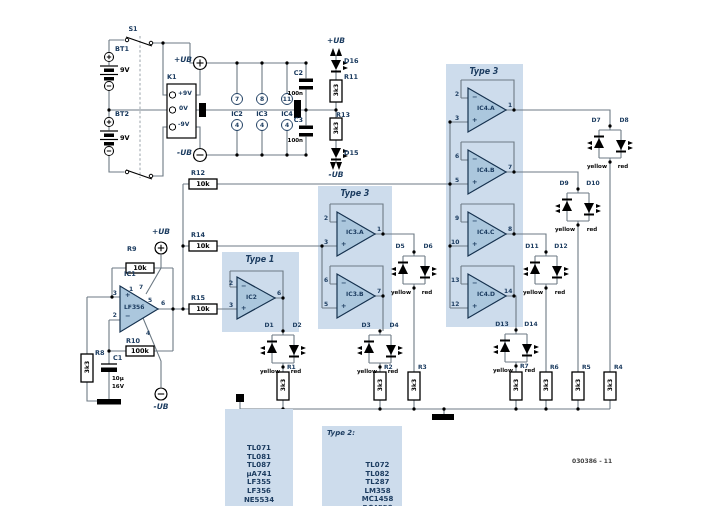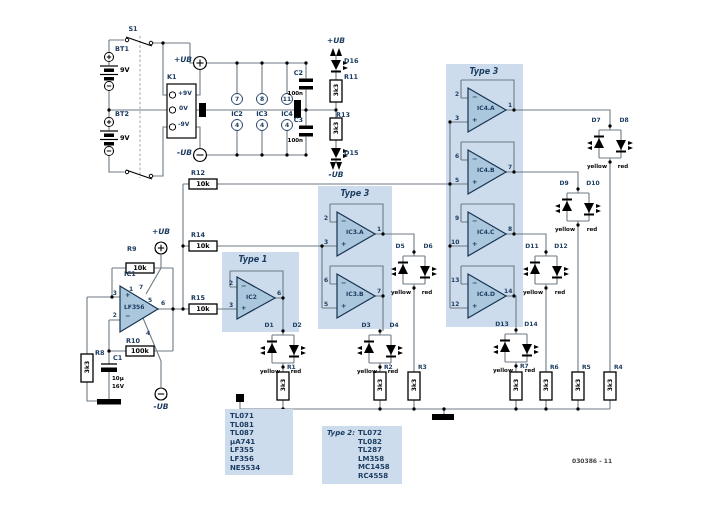--- a/index.html
+++ b/index.html
@@ -13,21 +13,21 @@
   .s{font-size:5.5px;color:#000;}
   .it{font-style:italic;font-size:7.5px;}
   .big{font-size:8px;font-style:italic;}
   .c{transform:translateX(-50%);}
   .r{transform:translateX(-100%);}
   .rot{width:28px;text-align:center;color:#000;font-size:6px;transform:rotate(-90deg);}
   .rot2{width:22px;text-align:center;color:#000;font-size:6px;transform:rotate(-90deg);}
   .plist{position:absolute;background:#cddcec;display:flex;gap:3px;padding:3px 5px;
          font:bold 7px "DejaVu Sans",sans-serif;color:#1c3c60;}
   .plist .tt{font-style:italic;white-space:nowrap;}
-  .plist .col{flex:1;text-align:left;}
+  .plist .col{flex:1;text-align:center;margin-top:32px;}
   .plist .col div{line-height:8.6px;white-space:nowrap;}
 </style>
 </head>
 <body>
 
 <div id="stage">
 
 <svg id="wires" width="720" height="506" viewBox="0 0 720 506">
   <defs>
     <g id="ledL">
@@ -336,21 +336,21 @@
 <span class="t" style="left:125px;top:292px">+</span>
 <span class="t" style="left:125px;top:313px">−</span>
 
 <span class="t" style="left:191px;top:170px">R12</span>
 <span class="t v c" style="left:203px;top:181px">10k</span>
 <span class="t" style="left:191px;top:232px">R14</span>
 <span class="t v c" style="left:203px;top:243px">10k</span>
 <span class="t" style="left:191px;top:295px">R15</span>
 <span class="t v c" style="left:203px;top:306px">10k</span>
 
-<span class="t big c" style="left:253px;top:256px">Type 1</span>
+<span class="t big c" style="left:260px;top:256px">Type 1</span>
 <span class="t p" style="left:246px;top:294px">IC2</span>
 <span class="t p" style="left:229px;top:280px">2</span>
 <span class="t p" style="left:229px;top:302px">3</span>
 <span class="t p" style="left:277px;top:290px">6</span>
 <span class="t" style="left:241px;top:283px">−</span>
 <span class="t" style="left:241px;top:305px">+</span>
 
 <span class="t big c" style="left:355px;top:190px">Type 3</span>
 <span class="t p" style="left:346px;top:229px">IC3.A</span>
 <span class="t p" style="left:324px;top:215px">2</span>

